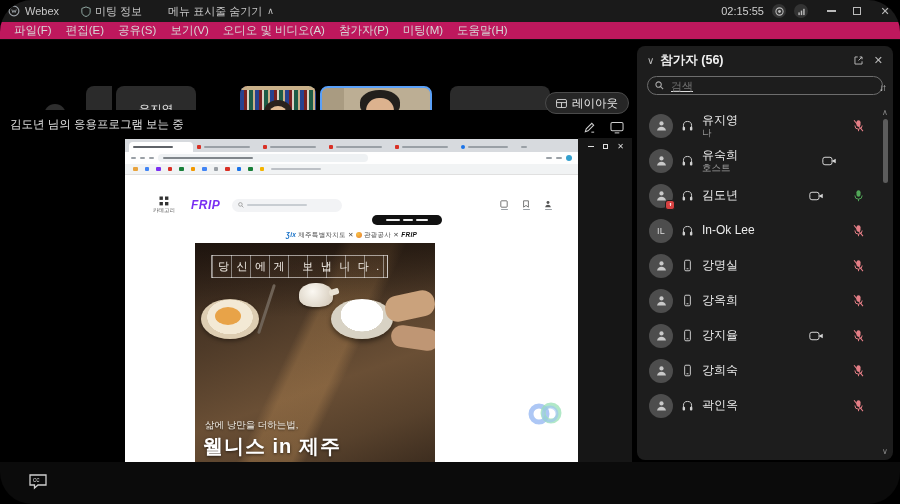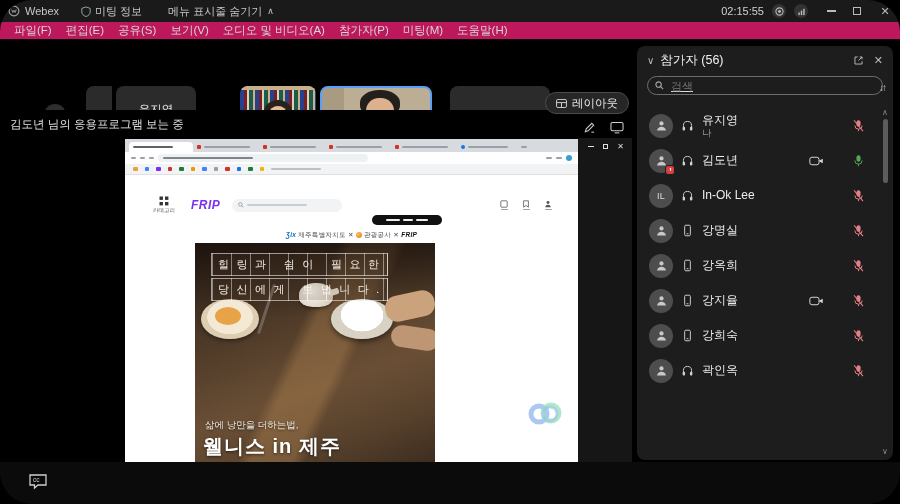--- a/index.html
+++ b/index.html
@@ -339,41 +339,40 @@
         <div class="abs" style="left:70px;top:40px;width:3px;height:52px;background:#6e6256;transform:rotate(18deg);border-radius:2px;"></div>
 
         <div class="abs" style="left:104px;top:40px;width:34px;height:24px;border-radius:48% 48% 40% 40%;background:radial-gradient(circle at 40% 35%,#fbf8f2,#cfc4b2);box-shadow:0 2px 3px rgba(0,0,0,.35);"></div>
         <div class="abs" style="left:134px;top:46px;width:10px;height:6px;border-radius:2px;background:#e9e2d4;transform:rotate(-18deg);"></div>
 
         <div class="abs" style="left:136px;top:56px;width:62px;height:40px;border-radius:50%;background:radial-gradient(ellipse at 50% 40%,#ffffff 0 48%,#d8d2c4 49% 100%);box-shadow:0 3px 5px rgba(0,0,0,.45);"></div>
         <div class="abs" style="left:190px;top:50px;width:50px;height:26px;border-radius:12px;background:#caa27c;transform:rotate(-12deg);"></div>
         <div class="abs" style="left:196px;top:84px;width:48px;height:22px;border-radius:12px;background:#bf9674;transform:rotate(8deg);"></div>
 
         <div class="abs" style="left:16px;top:10px;">
-          <div class="msline">힐링과 쉼이 필요한</div>
           <div class="msline" style="margin-top:2px;">당신에게 보냅니다.</div>
         </div>
         <div class="capS">삶에 낭만을 더하는법,</div>
         <div class="capB">웰니스 in 제주</div>
       </div>
 
       <div class="wm">
         <svg width="34" height="26" viewBox="0 0 34 26">
           <circle cx="11" cy="13" r="8" fill="none" stroke="#7fa8ef" stroke-width="5" opacity="0.75"></circle>
           <circle cx="23" cy="12" r="8" fill="none" stroke="#86dba8" stroke-width="5" opacity="0.75"></circle>
           <circle cx="22" cy="13" r="7" fill="none" stroke="#8bb6f2" stroke-width="3" opacity="0.6"></circle>
         </svg>
       </div>
     </div>
   </div>
 
   <div class="abs panel">
     <div class="phead">
       <span style="font-size:10px;color:#bbb;">∨</span>
-      <span style="font-weight:normal;">참가자 (56)</span>
+      <span style="font-weight:bold;">참가자 (56)</span>
       <span style="flex:1"></span>
       <span>
         <svg width="11" height="11" viewBox="0 0 14 14">
             <path d="M6 2.5H2.5v9h9V8" fill="none" stroke="#bbb" stroke-width="1.2"></path>
             <path d="M8.5 2.5h3v3M11.5 2.5L7 7" fill="none" stroke="#bbb" stroke-width="1.2"></path>
           </svg>
       </span>
       <span style="margin-left:4px;color:#bbb;font-size:11px;"><span>✕</span></span>
     </div>
 
@@ -411,20 +410,47 @@
               <svg width="13" height="13" viewBox="0 0 16 16">
                 <rect x="5.5" y="1.5" width="5" height="8" rx="2.5" fill="currentColor"></rect>
                 <path d="M3.5 8a4.5 4.5 0 0 0 9 0" fill="none" stroke="currentColor" stroke-width="1.2"></path>
                 <line x1="8" y1="12.5" x2="8" y2="15" stroke="currentColor" stroke-width="1.2"></line>
                 <line x1="2.5" y1="1.5" x2="13.5" y2="15" stroke="currentColor" stroke-width="1.3"></line>
               </svg>
             </span>
           </span>
       </div>
 
+      <div class="prow">
+        <span class="avatar">
+            <svg width="13" height="13" viewBox="0 0 16 16" fill="currentColor">
+              <circle cx="8" cy="5.5" r="2.6"></circle>
+              <path d="M2.5 14c.6-3 2.8-4.5 5.5-4.5s4.9 1.5 5.5 4.5z"></path>
+            </svg>
+          </span>
+        <span class="devico">
+            <svg width="13" height="13" viewBox="0 0 16 16">
+              <path d="M3 10V8a5 5 0 0 1 10 0v2" fill="none" stroke="currentColor" stroke-width="1.2"></path>
+              <rect x="2" y="9.5" width="3" height="4.5" rx="1.2" fill="currentColor"></rect>
+              <rect x="11" y="9.5" width="3" height="4.5" rx="1.2" fill="currentColor"></rect>
+            </svg>
+          </span>
+        <span>
+            <div class="pname">유숙희</div>
+            <div class="psub">호스트</div>
+          </span>
+        <span class="rowicons" style="right:46px;">
+            <span style="color:#d6d6d6;">
+              <svg width="15" height="12" viewBox="0 0 18 14">
+                <rect x="1" y="2.5" width="11" height="9" rx="2.5" fill="none" stroke="currentColor" stroke-width="1.2"></rect>
+                <path d="M12 6.8L16.5 4.4v5.2L12 7.2z" fill="currentColor"></path>
+              </svg>
+            </span>
+          </span>
+      </div>
 
       <div class="prow">
         <span class="avatar">
             <svg width="13" height="13" viewBox="0 0 16 16" fill="currentColor">
               <circle cx="8" cy="5.5" r="2.6"></circle>
               <path d="M2.5 14c.6-3 2.8-4.5 5.5-4.5s4.9 1.5 5.5 4.5z"></path>
             </svg>
           <span class="badge">
               <svg width="5" height="5" viewBox="0 0 10 10">
                 <path d="M5 8V2.5M3 4.5L5 2.5l2 2" stroke="#fff" stroke-width="1.6" fill="none"></path>

